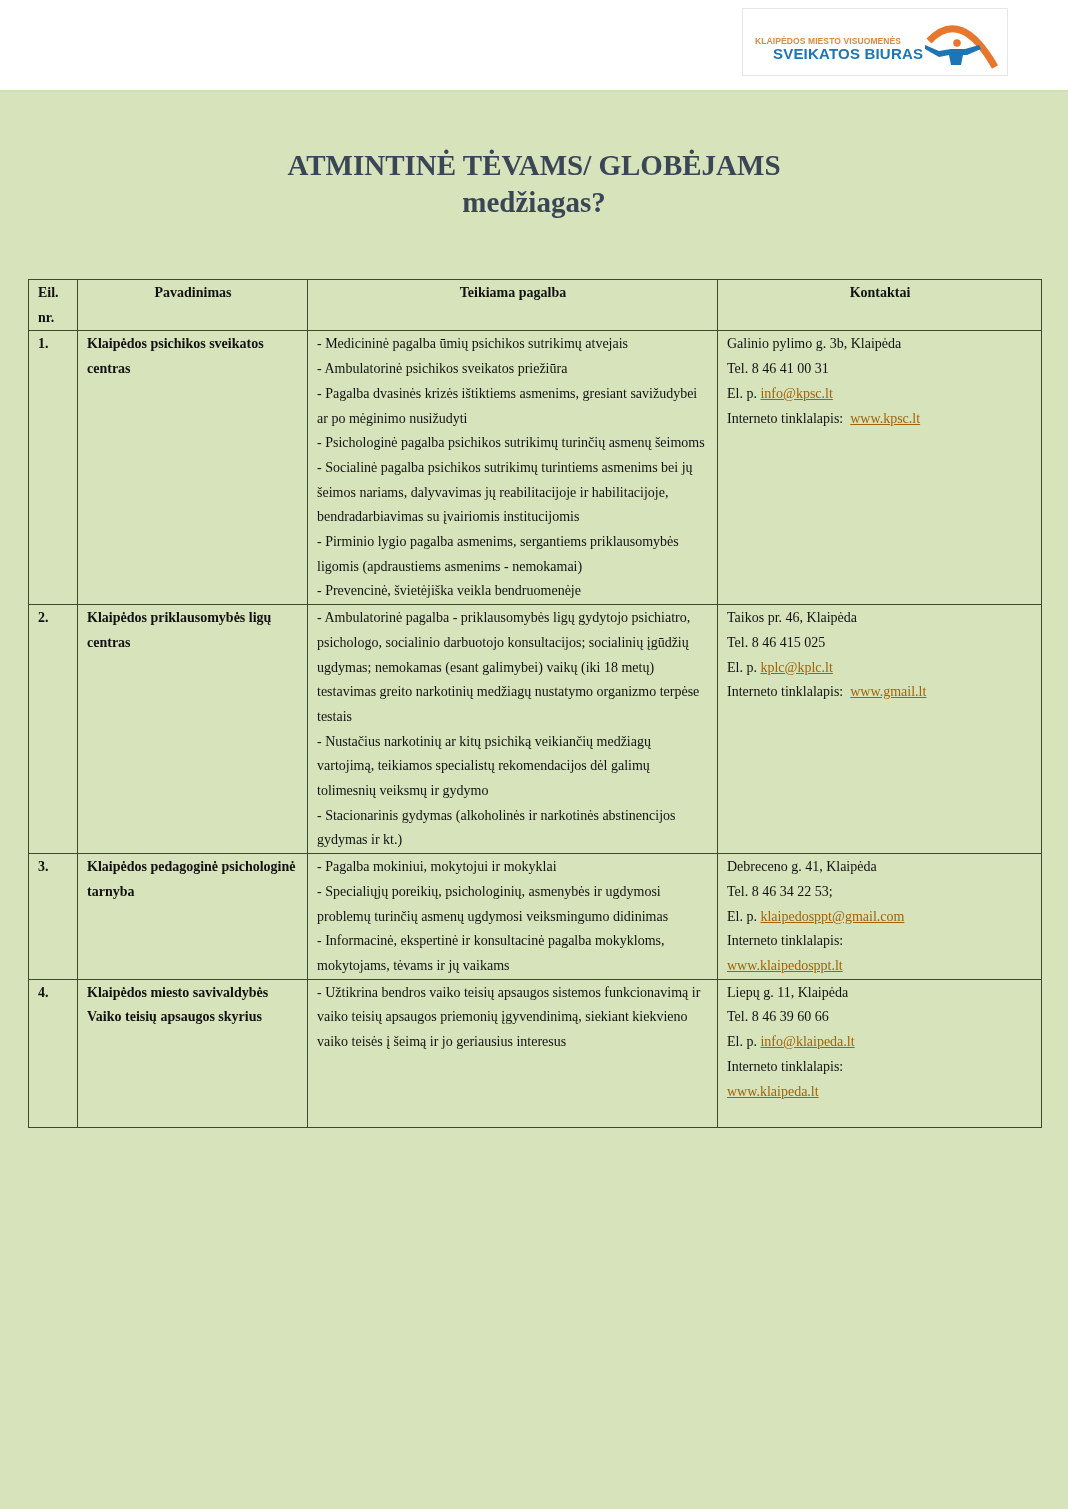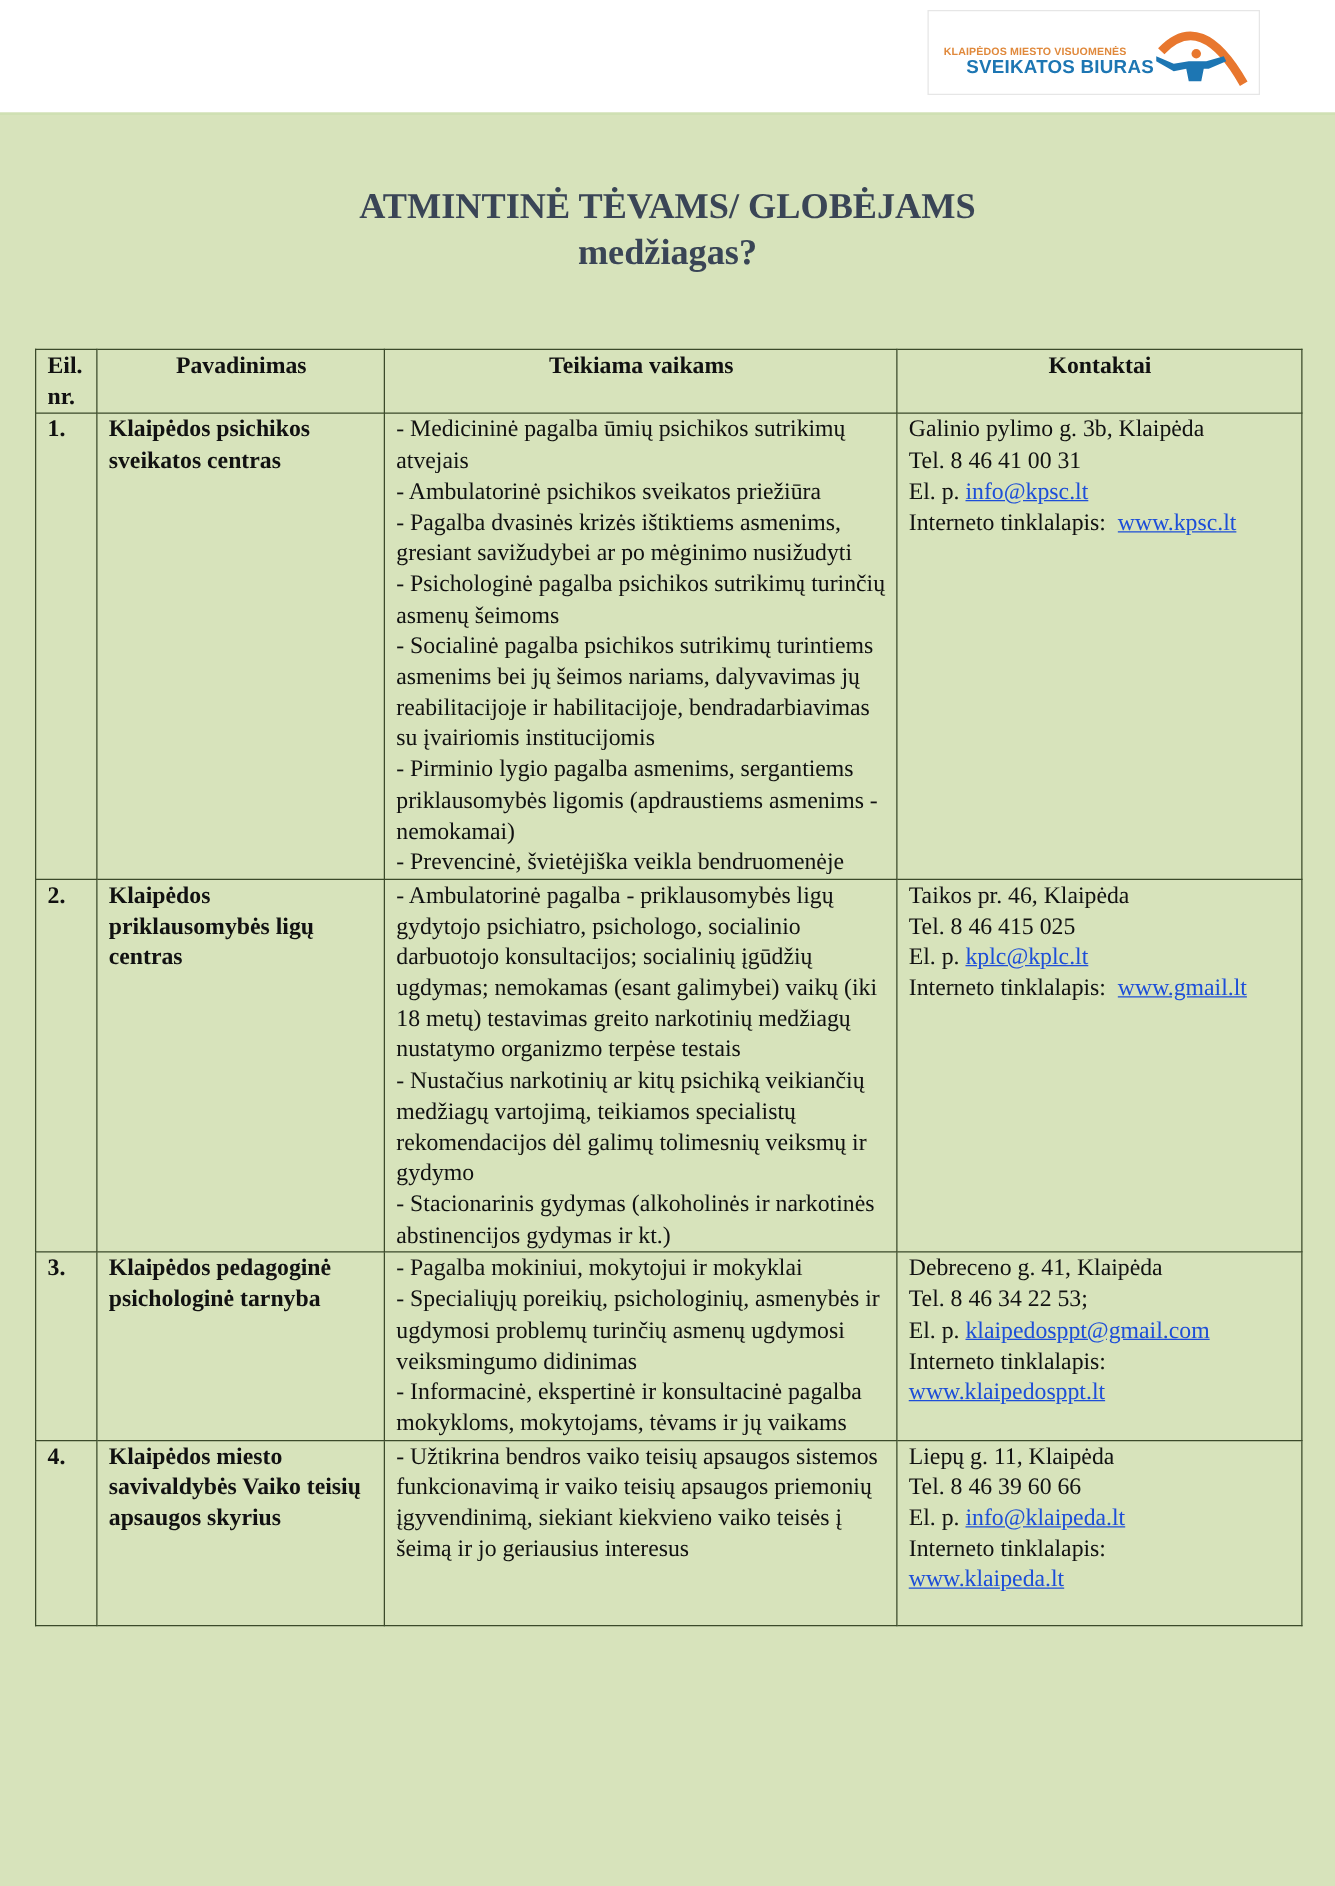--- a/index.html
+++ b/index.html
@@ -46,39 +46,39 @@
       position: absolute; left: 0; top: 55px; width: 1068px;
       text-align: center; color: #3a4556; font-weight: bold;
     }
     .title1 { font-size: 29px; line-height: 36px; }
     .title2 { font-size: 29px; line-height: 38px; }
 
     table.info {
       position: absolute; left: 28px; top: 187px; width: 1014px;
       border-collapse: collapse;
       table-layout: fixed;
-      font-size: 19px;
+      font-size: 14px;
       line-height: 24.7px;
     }
     table.info td, table.info th {
       border: 1.5px solid #3b4a2a;
       vertical-align: top;
       padding: 1px 8px 0 9px;
       text-align: left;
     }
     table.info th { font-weight: bold; text-align: center; }
     table.info th.c-nr { text-align: left; }
     .c-nr { width: 31px; }
     .c-name { width: 212px; }
     .c-help { width: 392px; }
     .c-contact { }
     td.c-nr, td.c-name { font-weight: bold; }
     .help-line { display: block; }
     .contact-line { display: block; }
-    a.link { color: #1d4ed8; text-decoration: underline; }
+    a.link { color: #a16207; text-decoration: underline; }
     .row4 td { height: 146px; }
   </style>
 </head>
 <body>
 
 <div class="header">
   <div class="logo">
     <span class="logo-small">KLAIPĖDOS MIESTO VISUOMENĖS</span>
     <span class="logo-big">SVEIKATOS BIURAS</span>
     <svg class="logo-mark" viewBox="0 0 80 56">
@@ -93,21 +93,21 @@
   <div class="title-block">
     <div class="title1">ATMINTINĖ TĖVAMS/ GLOBĖJAMS</div>
     <div class="title2">medžiagas?</div>
   </div>
 
   <table class="info">
     <thead>
       <tr>
         <th class="c-nr">Eil. nr.</th>
         <th class="c-name">Pavadinimas</th>
-        <th class="c-help">Teikiama vaikams</th>
+        <th class="c-help">Teikiama pagalba</th>
         <th class="c-contact">Kontaktai</th>
       </tr>
     </thead>
     <tbody id="rows">
   <tr>
     <td class="c-nr"><span>1.</span></td>
     <td class="c-name"><span>Klaipėdos psichikos sveikatos centras</span></td>
     <td class="c-help">
             <div>
               <span class="help-line">- Medicininė pagalba ūmių psichikos sutrikimų atvejais</span>

